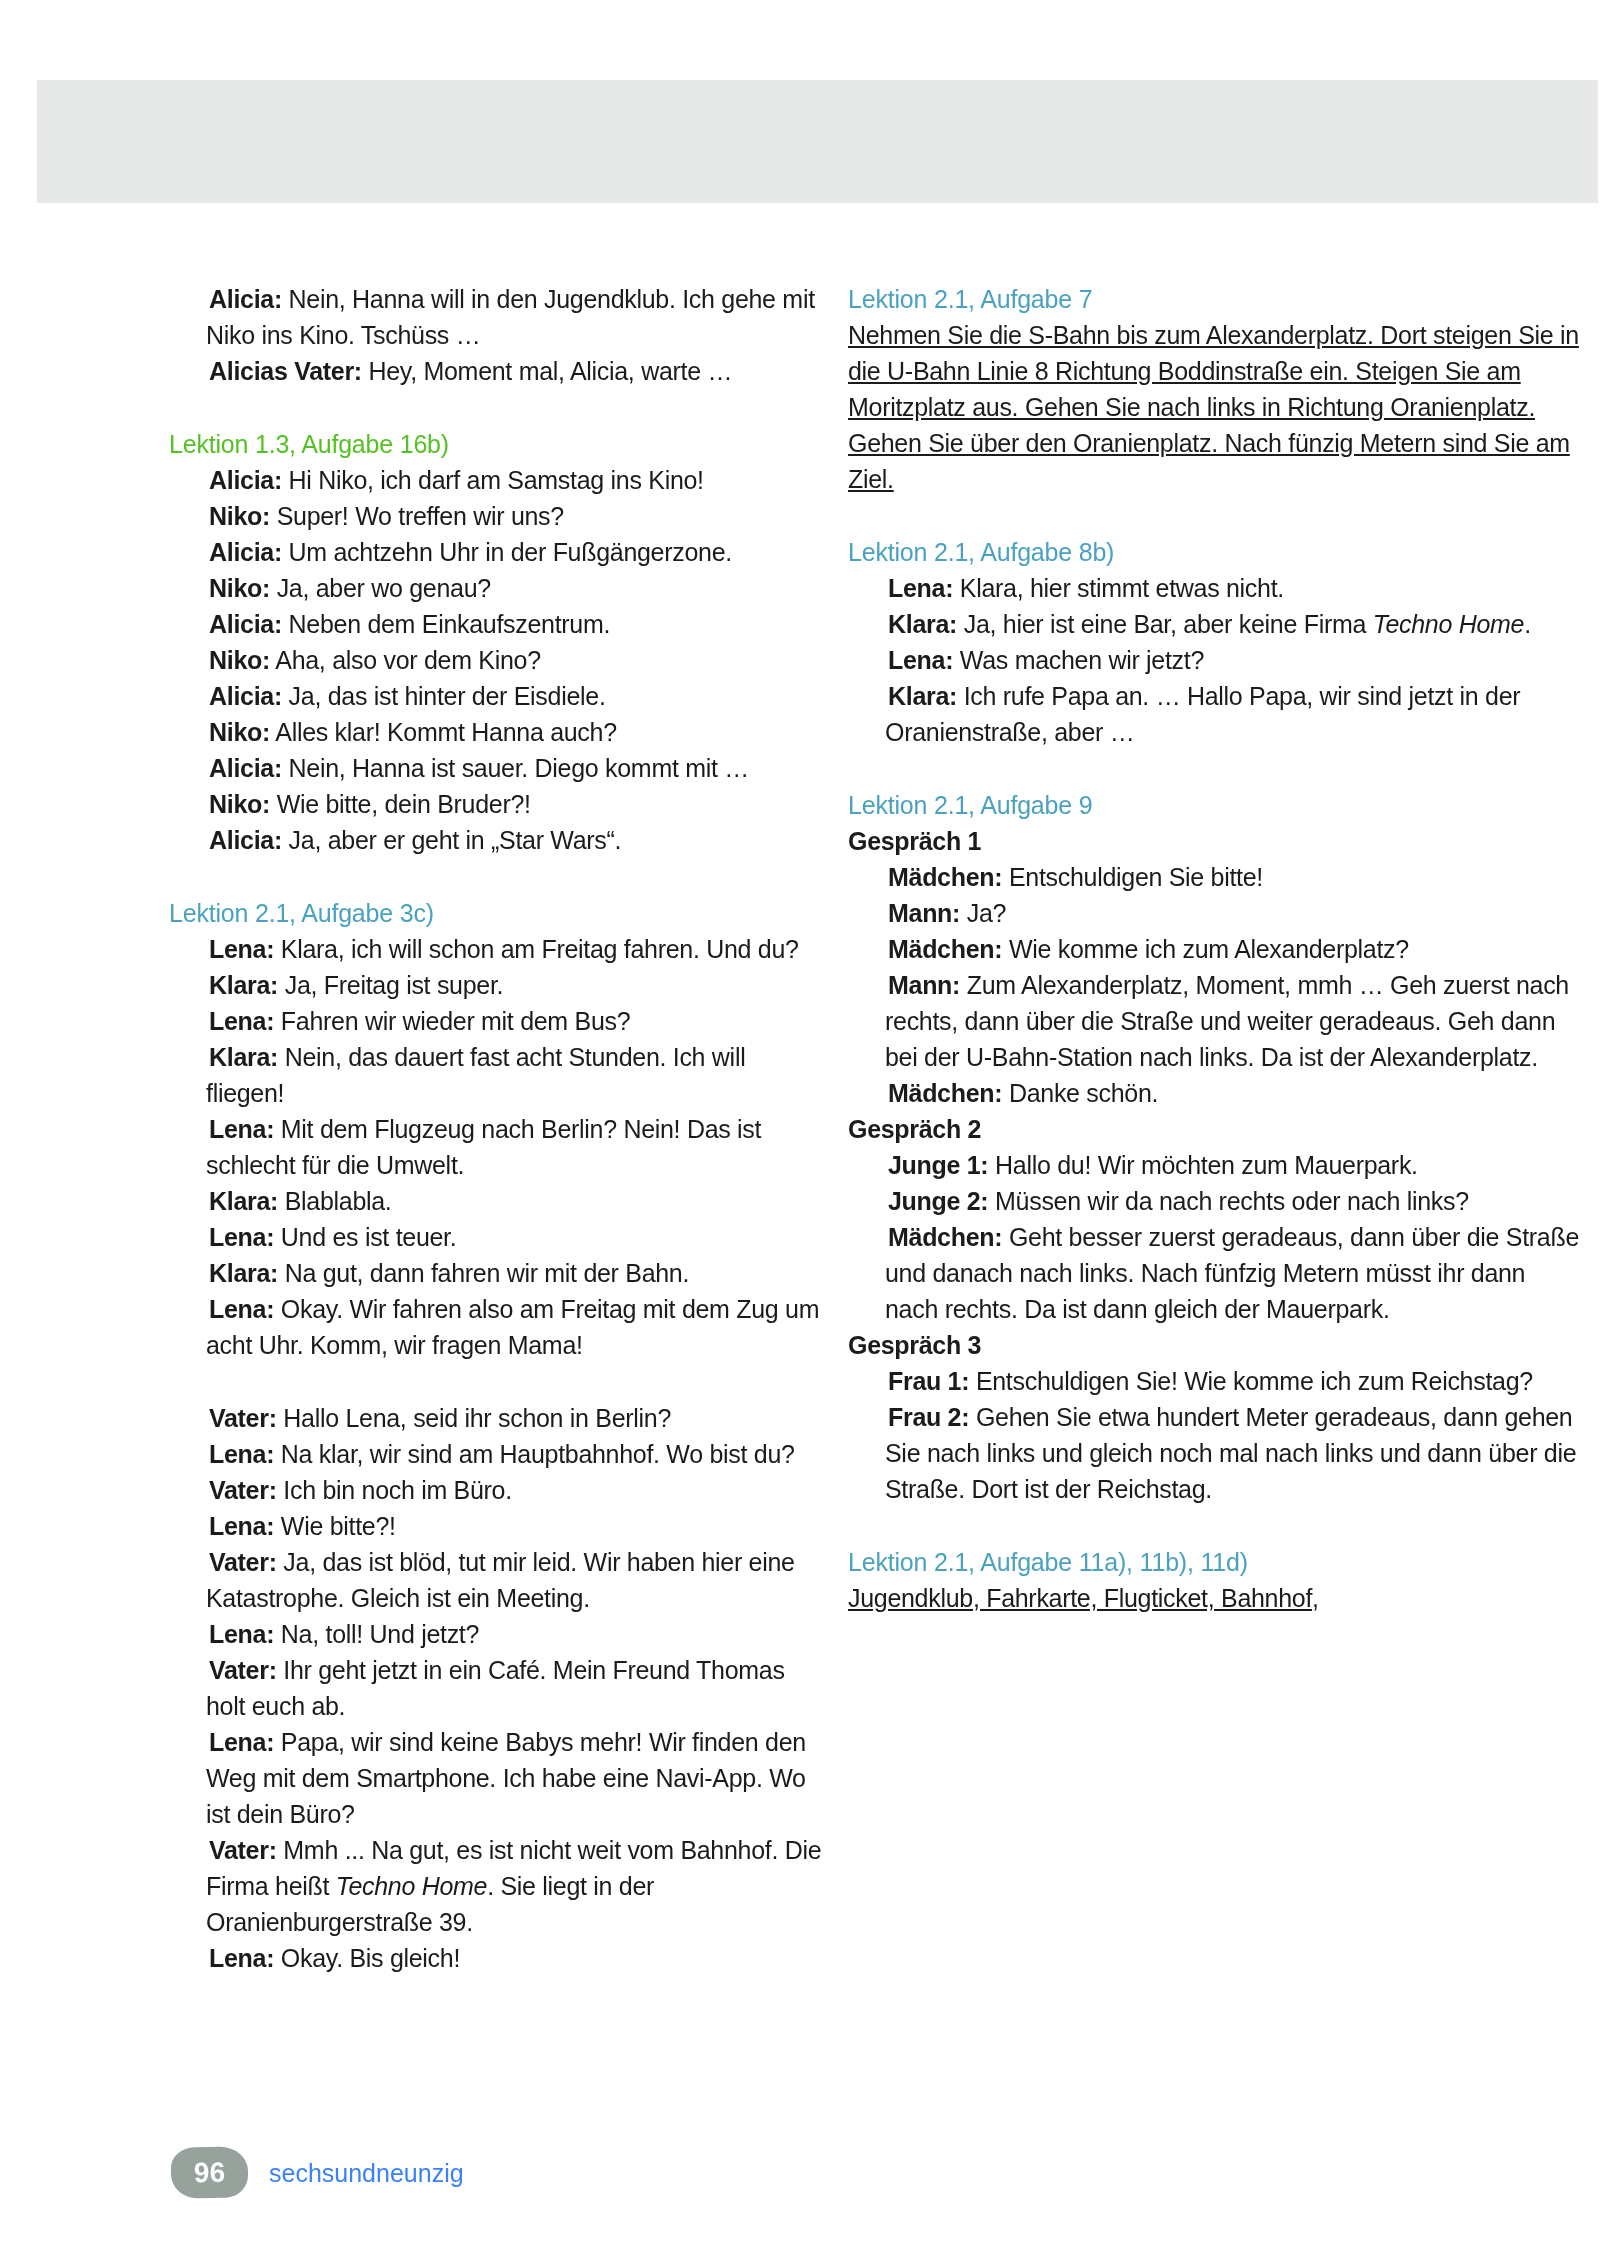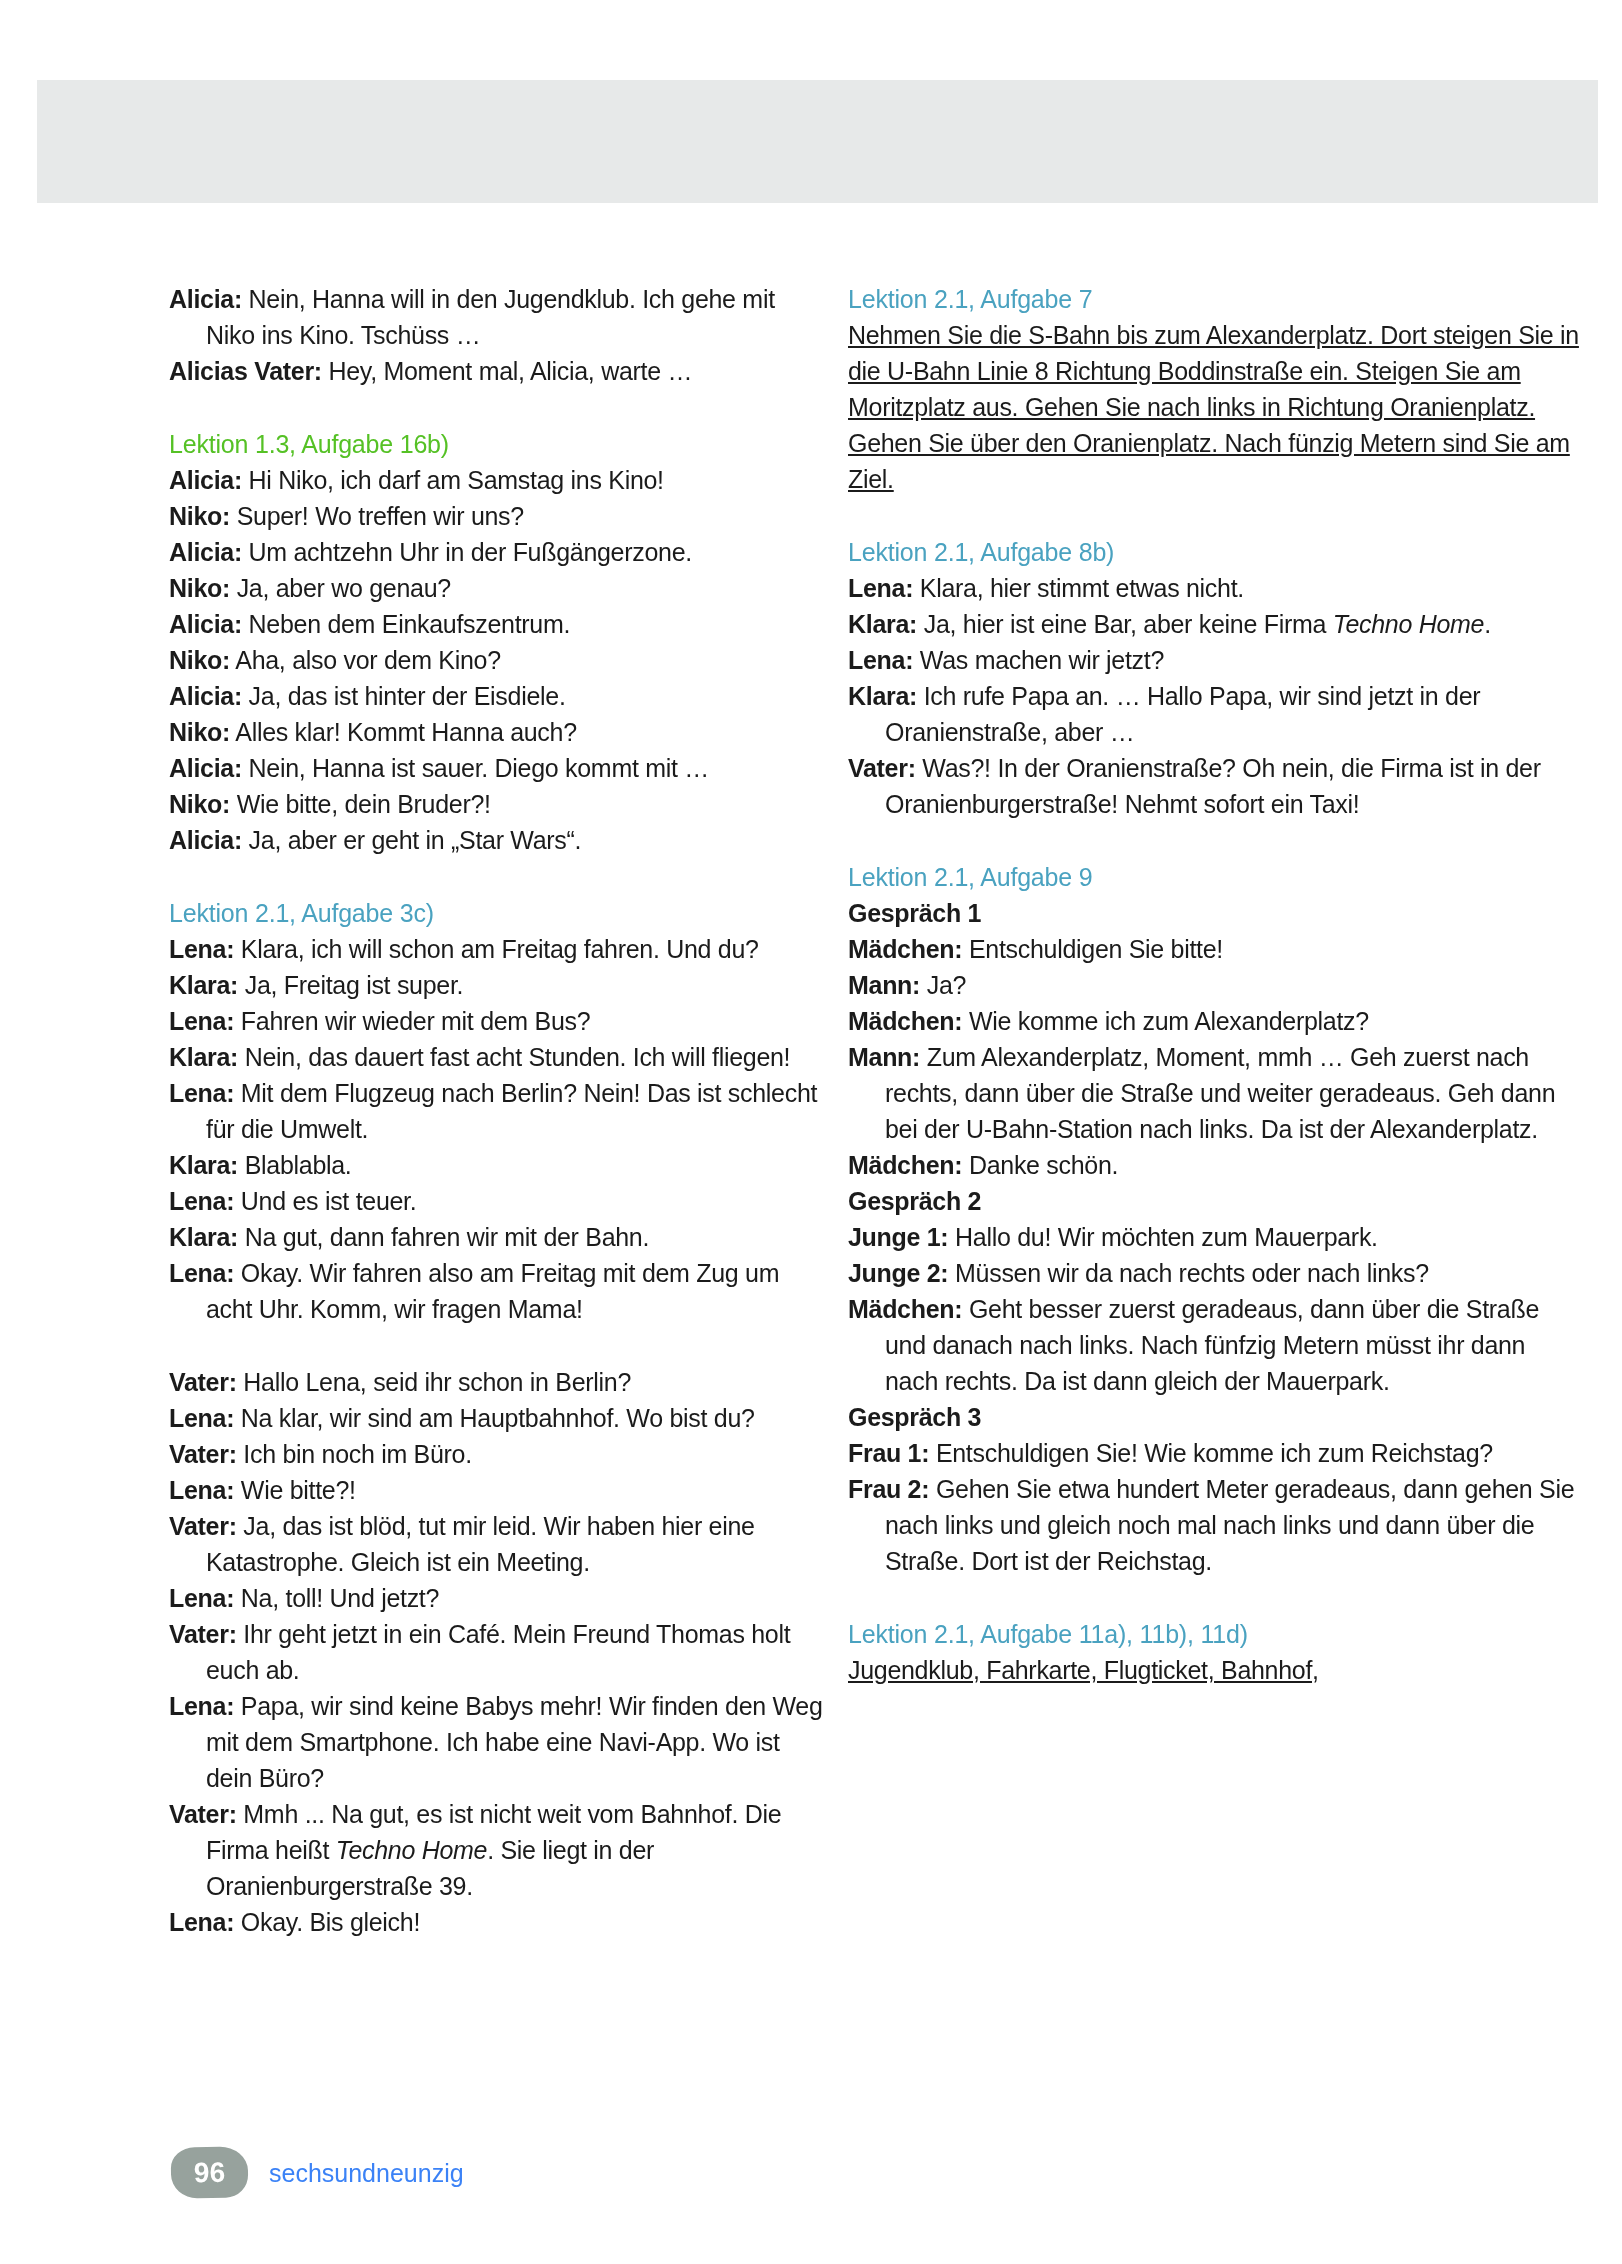--- a/index.html
+++ b/index.html
@@ -20,21 +20,21 @@
   .col-right{left:848px;width:731px;}
   section.sec{margin:0 0 37px 0;}
   .sec-head{
     margin:0;font-size:25px;line-height:36px;font-weight:normal;letter-spacing:-0.2px;
   }
   .sec-head.green{color:var(--green,#55c125);}
   .sec-head.teal{color:var(--teal,#4aa2c0);}
   p.utt{margin:0;padding-left:37px;text-indent:-37px;}
   p.utt.noindent{padding-left:0;text-indent:0;text-decoration:underline;}
   p.subhead{margin:0;font-weight:bold;}
-  b.spk{font-weight:bold;}
+  b.spk{font-weight:bold;margin-left:40px;}
   i{}
   .badge{
     position:absolute;left:171px;top:2147px;width:77px;height:51px;
     background:var(--badge,#97a29d);
     border-radius:24px 28px 22.5px 26px / 20.6px 24px 22.5px 24px;
     transform:rotate(-1deg);
     display:flex;align-items:center;justify-content:center;
     color:#ffffff;font-weight:bold;font-size:28px;letter-spacing:0;
   }
   .pageword{
@@ -95,21 +95,20 @@
     <section class="sec">
       <h3 class="sec-head teal">Lektion 2.1, Aufgabe 7</h3>
       <p class="utt noindent">Nehmen Sie die S-Bahn bis zum Alexanderplatz. Dort steigen Sie in die U-Bahn Linie 8 Richtung Boddinstraße ein. Steigen Sie am Moritzplatz aus. Gehen Sie nach links in Richtung Oranienplatz. Gehen Sie über den Oranienplatz. Nach fünzig Metern sind Sie am Ziel.</p>
     </section>
     <section class="sec">
       <h3 class="sec-head teal">Lektion 2.1, Aufgabe 8b)</h3>
       <p class="utt"><b class="spk">Lena:</b> Klara, hier stimmt etwas nicht.</p>
       <p class="utt"><b class="spk">Klara:</b> Ja, hier ist eine Bar, aber keine Firma <i>Techno Home</i>.</p>
       <p class="utt"><b class="spk">Lena:</b> Was machen wir jetzt?</p>
       <p class="utt"><b class="spk">Klara:</b> Ich rufe Papa an. … Hallo Papa, wir sind jetzt in der Oranienstraße, aber …</p>
-      <p class="utt"><b class="spk">Vater:</b> Was?! In der Oranienstraße? Oh nein, die Firma ist in der Oranienburgerstraße! Nehmt sofort ein Taxi!</p>
     </section>
     <section class="sec">
       <h3 class="sec-head teal">Lektion 2.1, Aufgabe 9</h3>
       <p class="subhead">Gespräch 1</p>
       <p class="utt"><b class="spk">Mädchen:</b> Entschuldigen Sie bitte!</p>
       <p class="utt"><b class="spk">Mann:</b> Ja?</p>
       <p class="utt"><b class="spk">Mädchen:</b> Wie komme ich zum Alexanderplatz?</p>
       <p class="utt"><b class="spk">Mann:</b> Zum Alexanderplatz, Moment, mmh … Geh zuerst nach rechts, dann über die Straße und weiter geradeaus. Geh dann bei der U-Bahn-Station nach links. Da ist der Alexanderplatz.</p>
       <p class="utt"><b class="spk">Mädchen:</b> Danke schön.</p>
       <p class="subhead">Gespräch 2</p>

